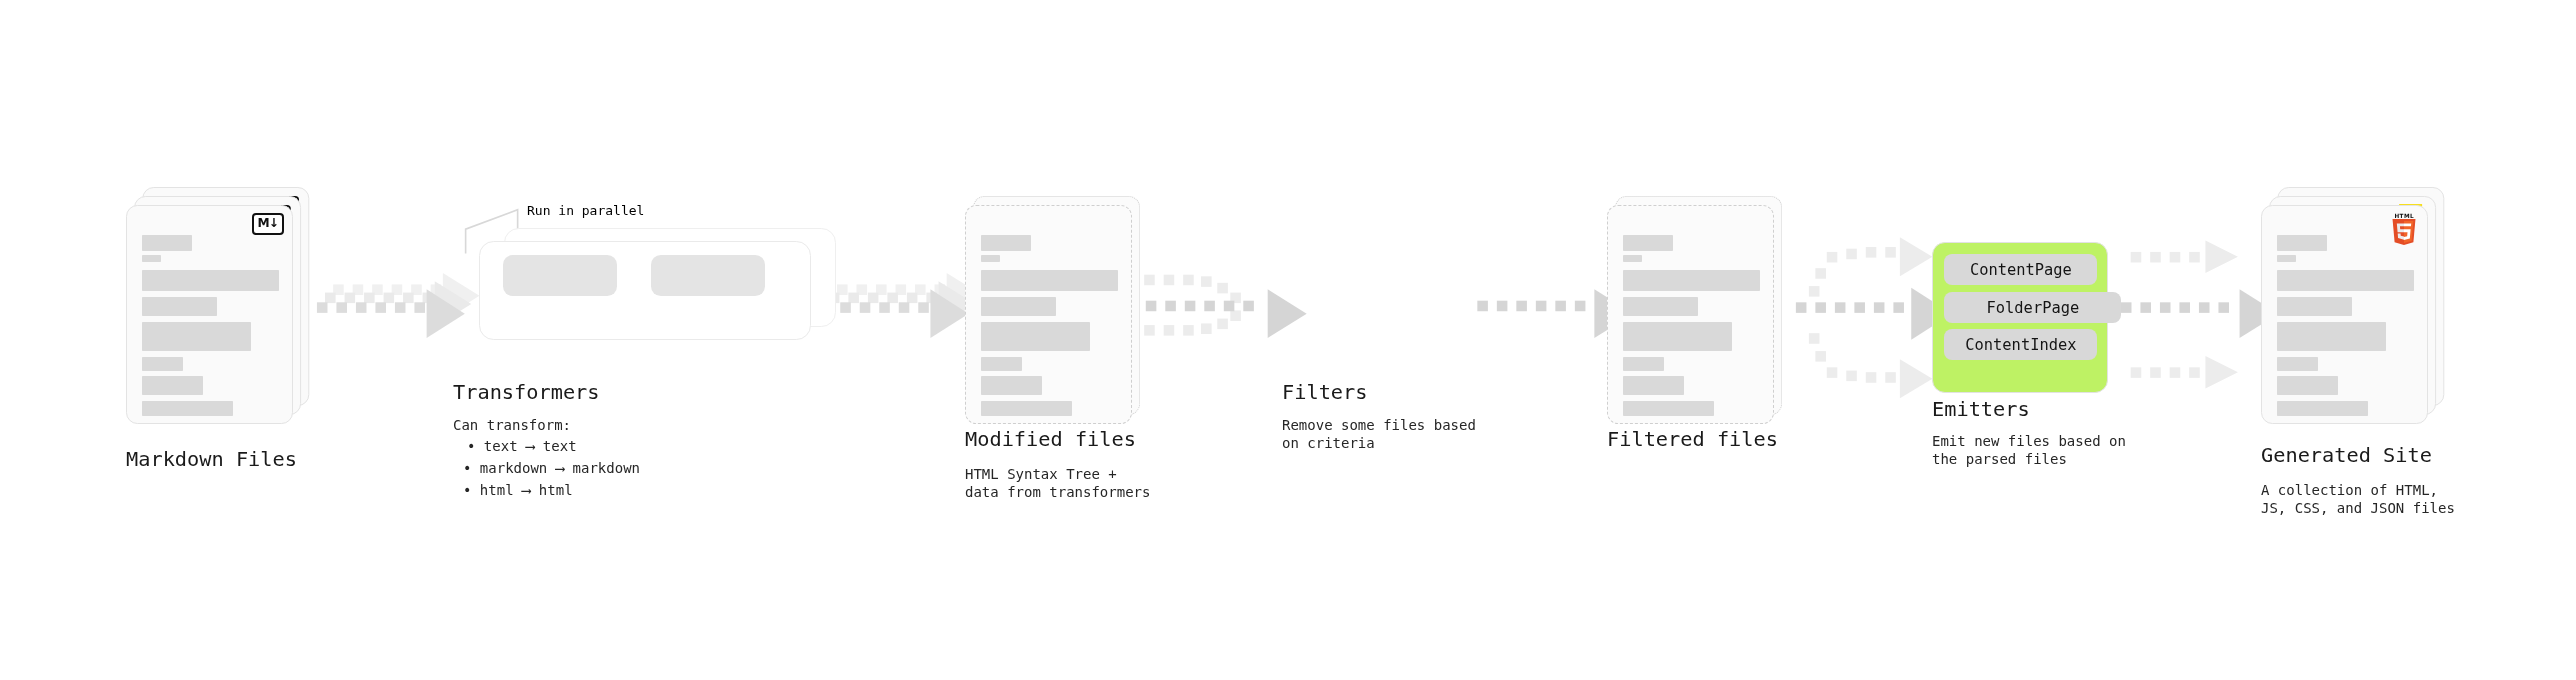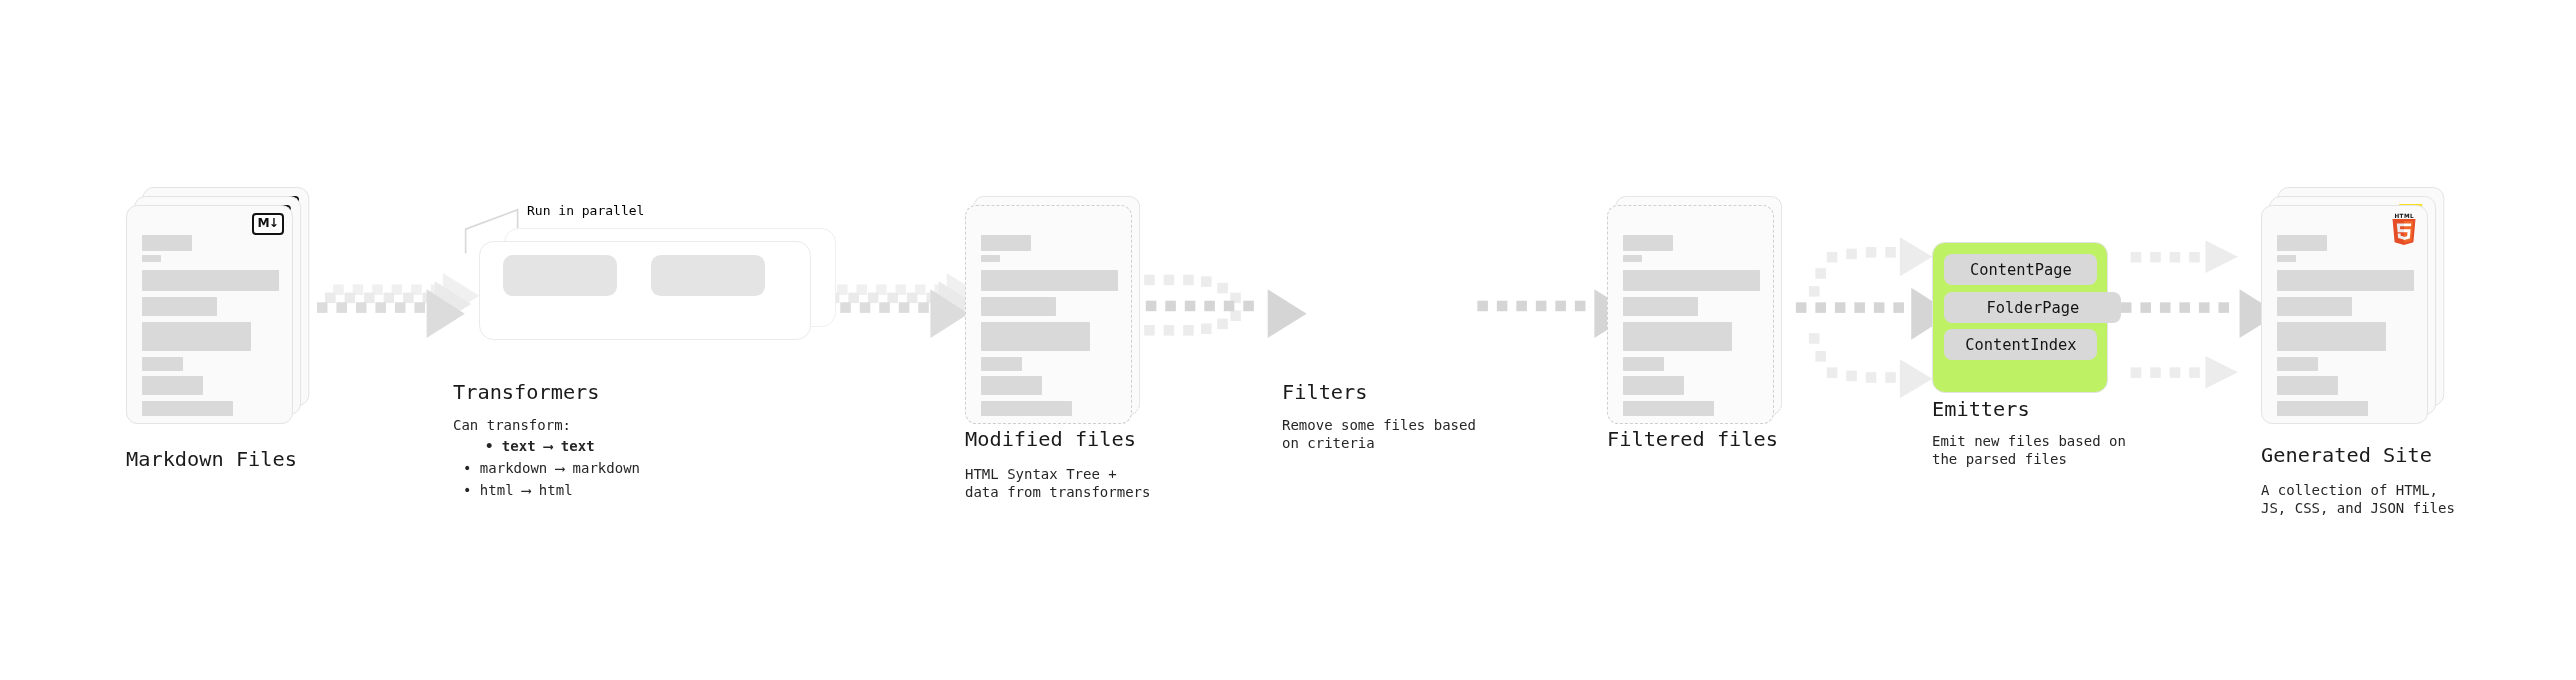--- a/index.html
+++ b/index.html
@@ -242,21 +242,21 @@
     <div class="tchip" style="left:23px;top:13px;width:114px;height:41px;background:#ececec;"></div>
     <div class="tchip" style="left:171px;top:13px;width:114px;height:41px;background:#ececec;"></div>
   </div>
   <div class="tpanel" style="left:479px;top:241px;width:332px;height:99px;border-color:#eaeaea;">
     <div class="tchip" style="left:23px;top:13px;width:114px;height:41px;background:#e4e4e4;"></div>
     <div class="tchip" style="left:171px;top:13px;width:114px;height:41px;background:#e4e4e4;"></div>
   </div>
 
   <div class="title" style="left:453px;top:380px;">Transformers</div>
   <div class="desc" style="left:453px;top:416px;">Can transform:</div>
-  <div class="desc" style="left:485px;top:437px;font-weight:bold;">• text ⟶ text</div>
+  <div class="desc" style="left:467px;top:437px;">• text ⟶ text</div>
   <div class="desc" style="left:463px;top:459px;">• markdown ⟶ markdown</div>
   <div class="desc" style="left:463px;top:481px;">• html ⟶ html</div>
 
   <div class="docstack" style="left:965px;top:205px;">
     <div class="doc dotted back1"></div>
     <div class="doc dashed front">
       <div class="skel">
         <div class="bar" style="width:50px;height:16.3px;"></div>
         <div class="bar" style="width:19.5px;height:6.5px;margin-top:3.3px;"></div>
         <div class="bar" style="width:137px;height:21px;margin-top:8.1px;"></div>

